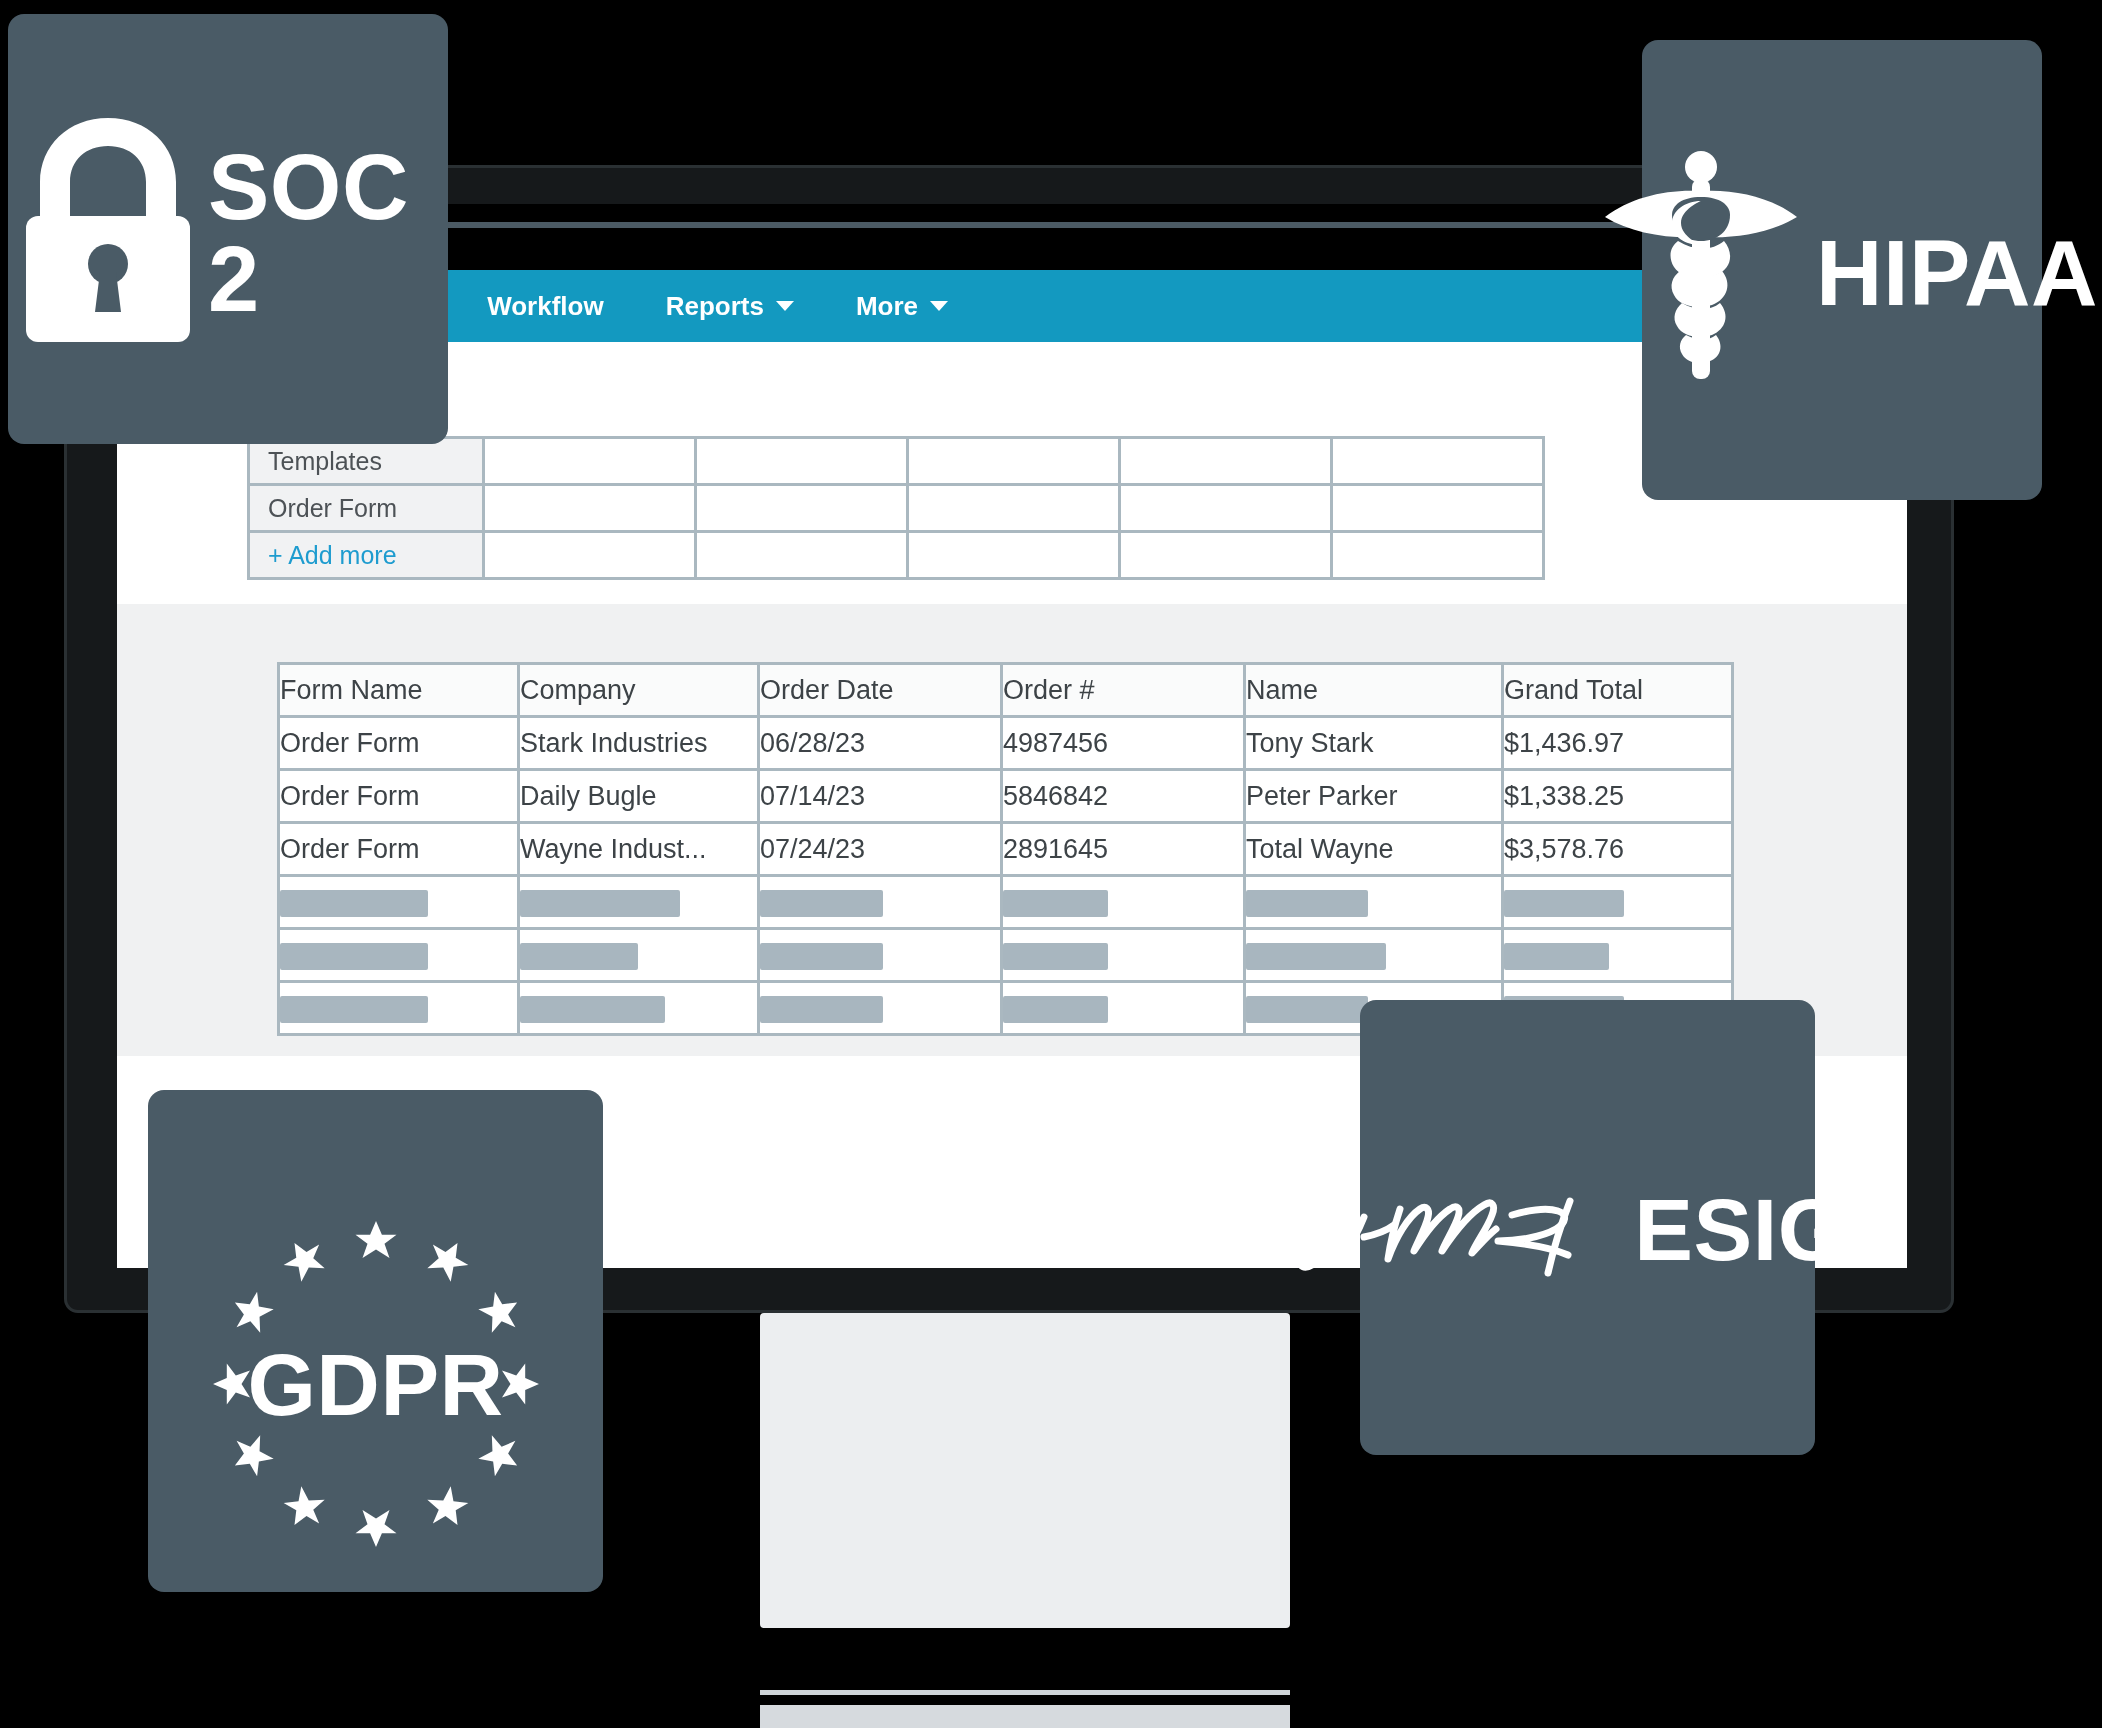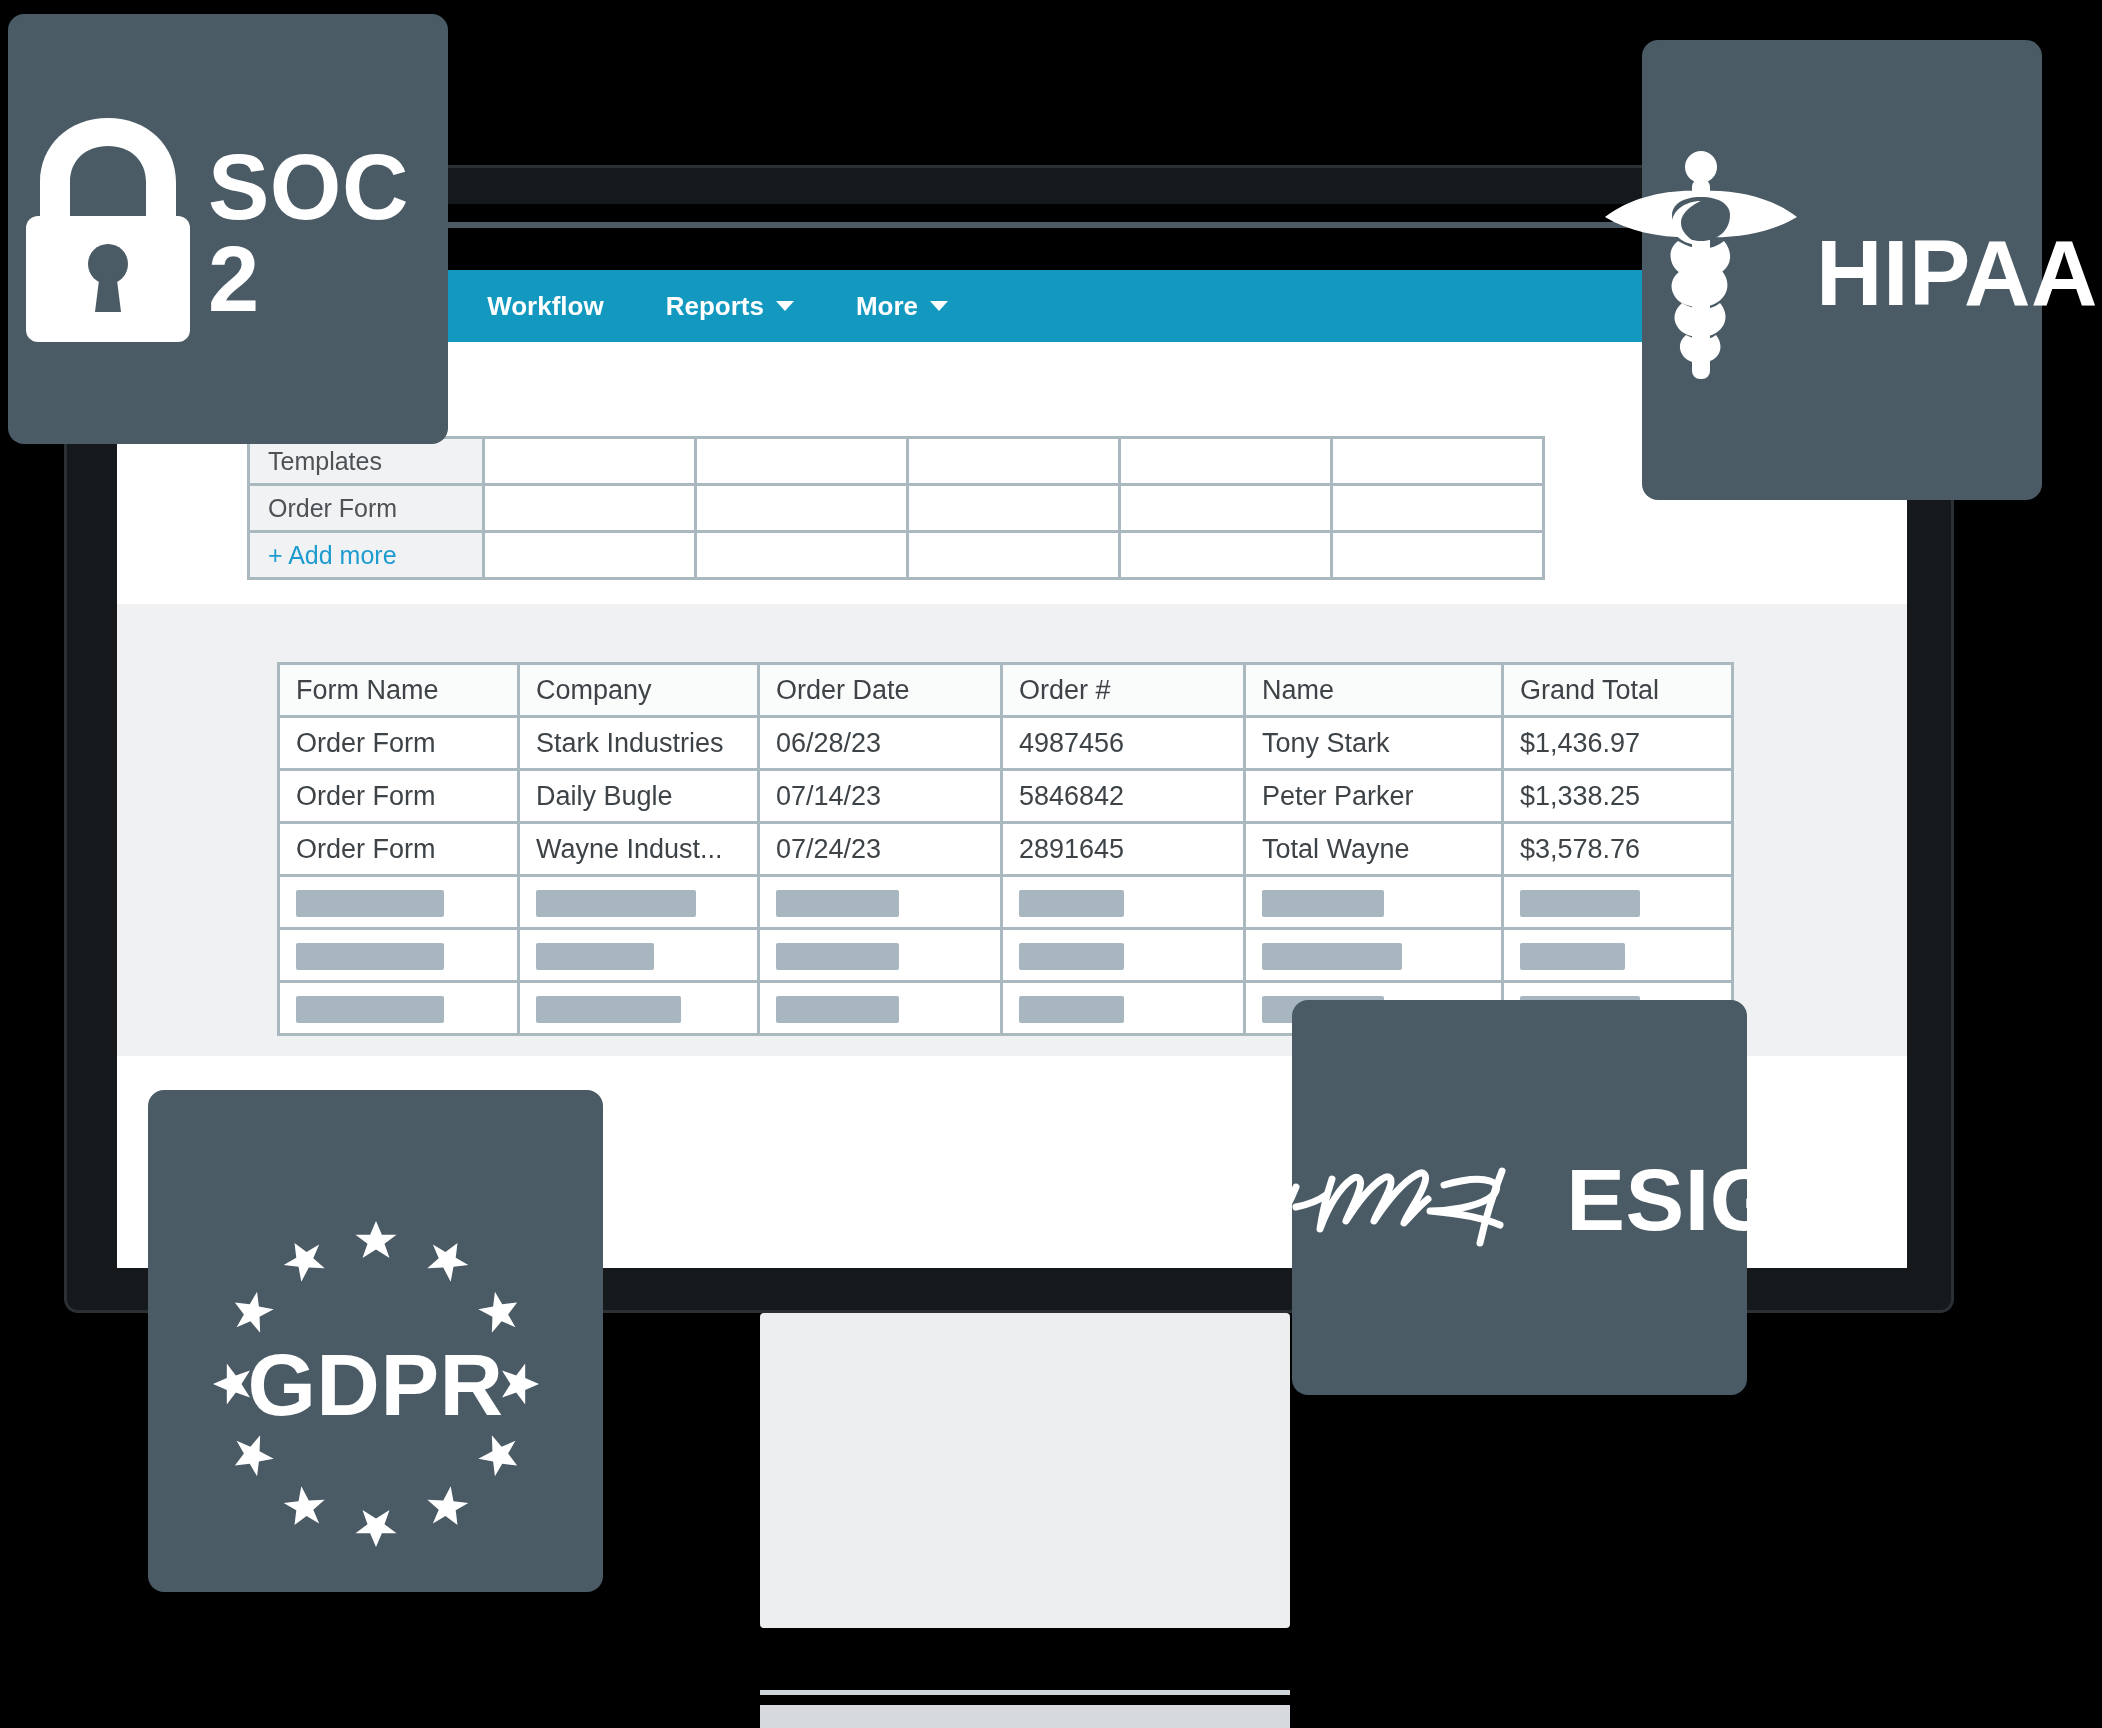--- a/index.html
+++ b/index.html
@@ -137,21 +137,21 @@
   .main-table {
     position: absolute; left: 160px; top: 458px;
     border-collapse: collapse;
     border: 3px solid #aab8c0;
     background: #ffffff;
     table-layout: fixed;
   }
   .main-table th, .main-table td {
     border: 3px solid #aab8c0;
     height: 53px;
-    padding: 0 16px;
+    padding: 0 0;
     text-align: left;
     font-size: 27px;
     font-weight: normal;
     color: #3d4347;
     white-space: nowrap;
     overflow: hidden;
   }
   .main-table th { background: #fafbfb; }
   .col-form  { width: 240px; }
   .col-comp  { width: 240px; }
@@ -179,21 +179,21 @@
   }
   .badge-label {
     color: #ffffff;
     font-weight: bold;
     letter-spacing: 0.5px;
     line-height: 1;
   }
   #badge-soc2   { left: 8px;    top: 14px;   width: 440px; height: 430px; }
   #badge-hipaa  { left: 1642px; top: 40px;   width: 400px; height: 460px; }
   #badge-gdpr   { left: 148px;  top: 1090px; width: 455px; height: 502px; }
-  #badge-esign  { left: 1292px; top: 1000px; width: 455px; height: 395px; }
+  #badge-esign  { left: 1360px; top: 1000px; width: 455px; height: 455px; }
 
   #badge-soc2 .badge-label  { font-size: 92px; margin-top: 8px; }
   #badge-hipaa .badge-label { font-size: 92px; margin-top: 6px; }
   #badge-gdpr .badge-label  { font-size: 88px; margin-top: 4px; }
   #badge-esign .badge-label { font-size: 88px; margin-top: 4px; }
 
   .icon-wrap { display: flex; align-items: center; justify-content: center; }
 </style>
 </head>
 <body>

